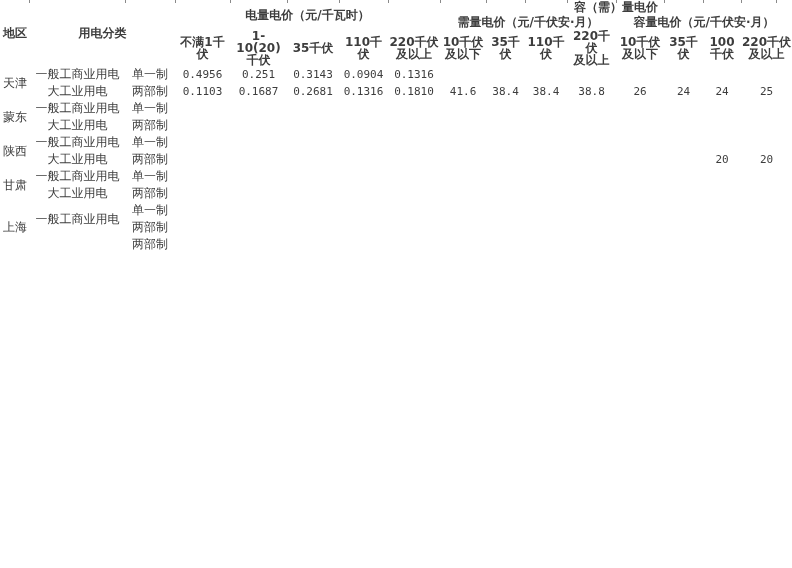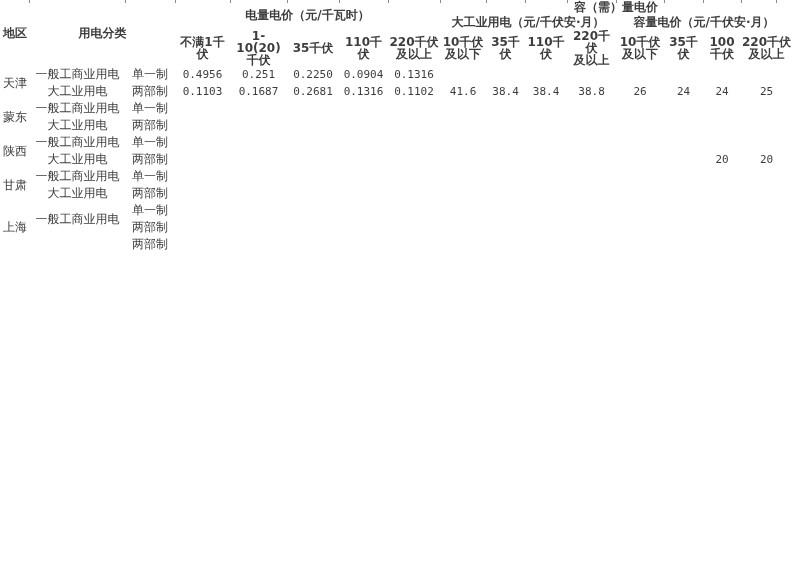--- a/index.html
+++ b/index.html
@@ -96,21 +96,21 @@
         <col style="width: 51px;">
       </colgroup>
     <thead>
       <tr class="h1">
         <th rowspan="3">地区</th>
         <th rowspan="3" colspan="2">用电分类</th>
         <th rowspan="2" colspan="5">电量电价（元/千瓦时）</th>
         <th colspan="8">容（需）量电价</th>
       </tr>
       <tr class="h2">
-        <th colspan="4">大工业用电（元/千伏安·月）</th>
+        <th colspan="4">需量电价（元/千伏安·月）</th>
         <th colspan="4">容量电价（元/千伏安·月）</th>
       </tr>
       <tr class="h3" id="leaf-header-row">
           <th>不满1千
 伏</th>
           <th>1-10(20)
 千伏</th>
           <th>35千伏</th>
           <th>110千
 伏</th>
@@ -134,40 +134,40 @@
 及以上</th>
         </tr>
     </thead>
     <tbody id="table-body">
         <tr>
           <td class="region" rowspan="2">天津</td>
           <td class="category">一般工商业用电</td>
           <td class="system">单一制</td>
           <td class="num">0.4956</td>
           <td class="num">0.251</td>
-          <td class="num">0.2250</td>
+          <td class="num">0.3143</td>
           <td class="num">0.0904</td>
           <td class="num">0.1316</td>
           <td class="num"></td>
           <td class="num"></td>
           <td class="num"></td>
           <td class="num"></td>
           <td class="num"></td>
           <td class="num"></td>
           <td class="num"></td>
           <td class="num"></td>
         </tr>
         <tr>
           <td class="category">大工业用电</td>
           <td class="system">两部制</td>
           <td class="num">0.1103</td>
           <td class="num">0.1687</td>
           <td class="num">0.2681</td>
           <td class="num">0.1316</td>
-          <td class="num">0.1102</td>
+          <td class="num">0.1810</td>
           <td class="num">41.6</td>
           <td class="num">38.4</td>
           <td class="num">38.4</td>
           <td class="num">38.8</td>
           <td class="num">26</td>
           <td class="num">24</td>
           <td class="num">24</td>
           <td class="num">25</td>
         </tr>
         <tr>

